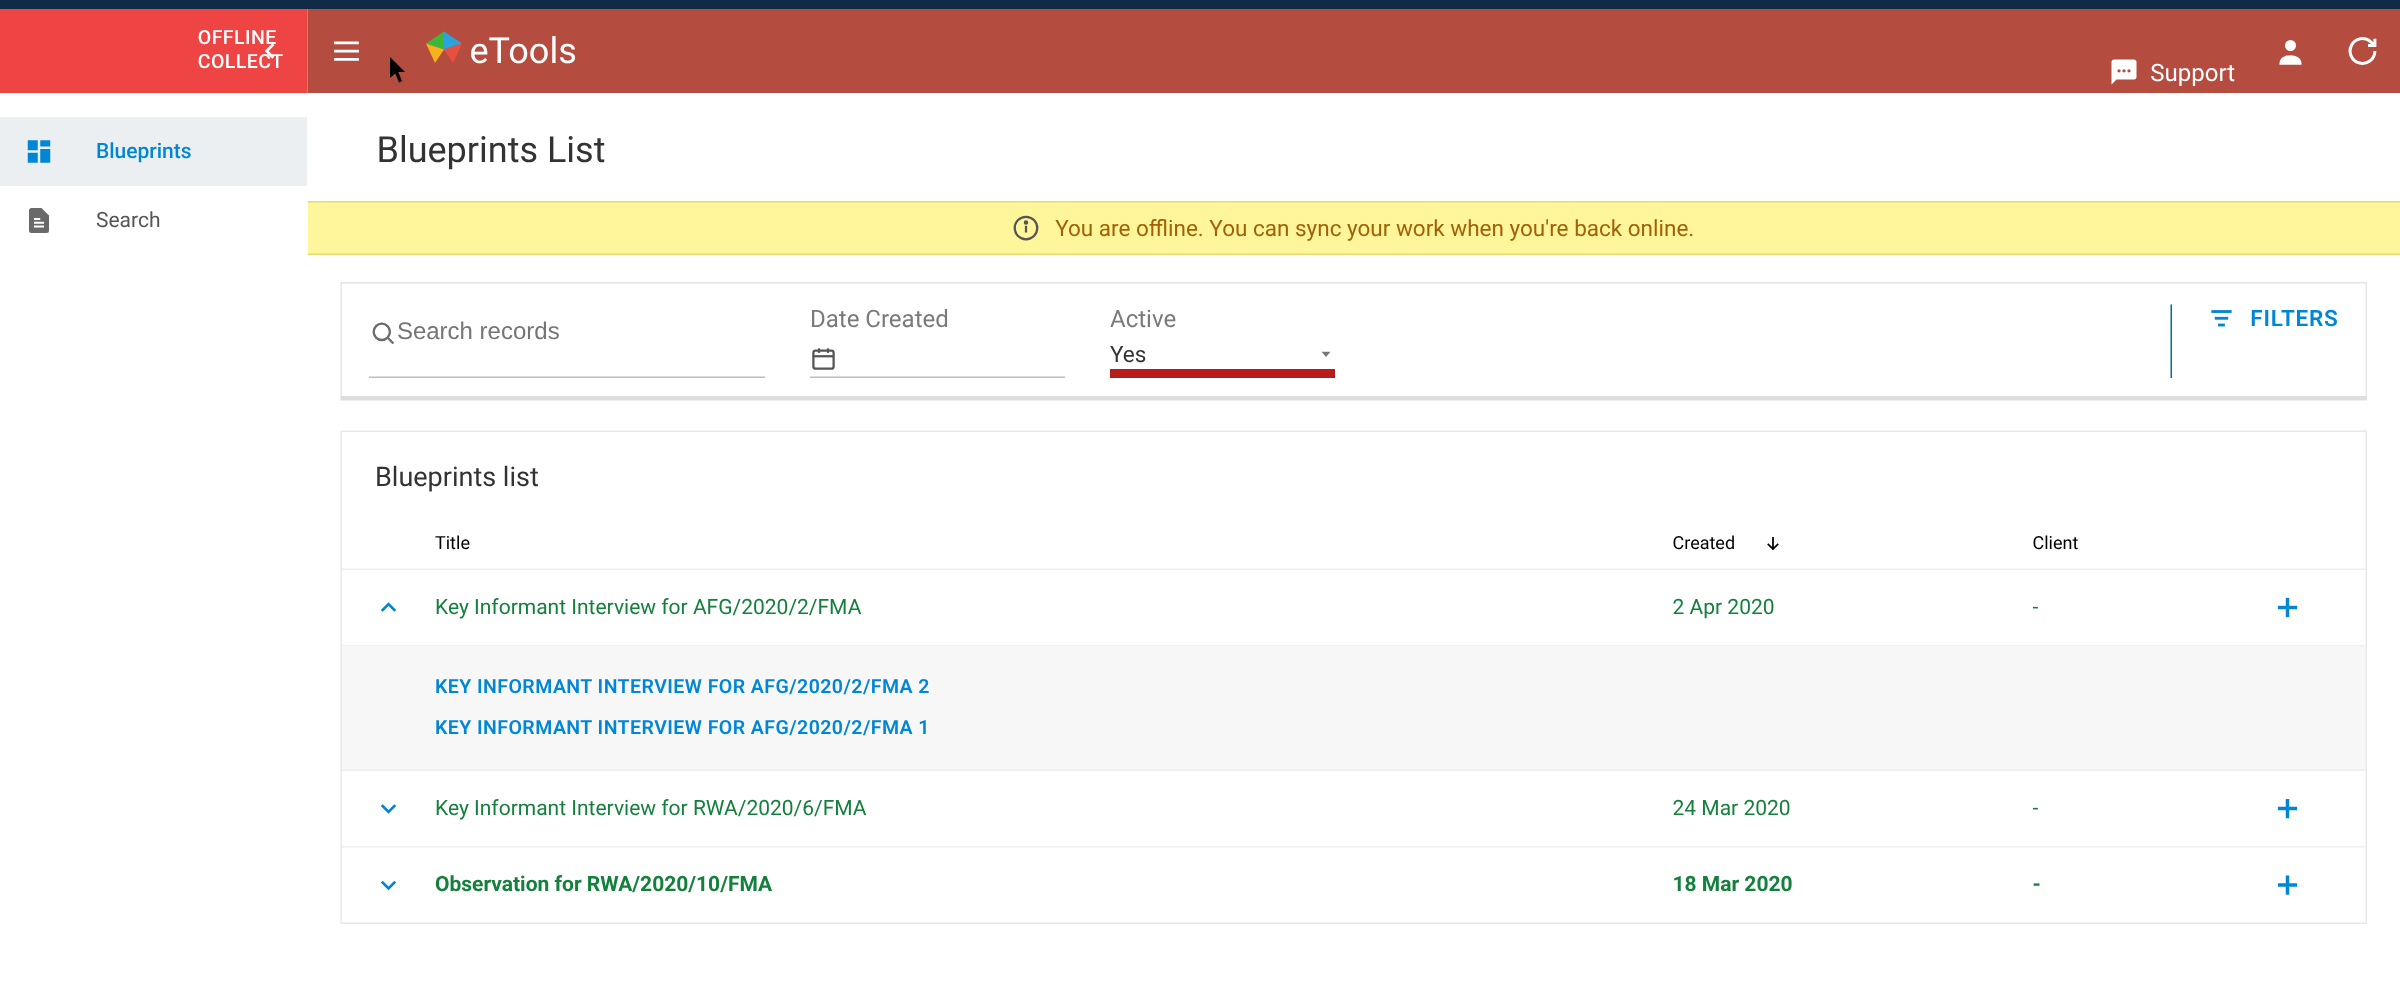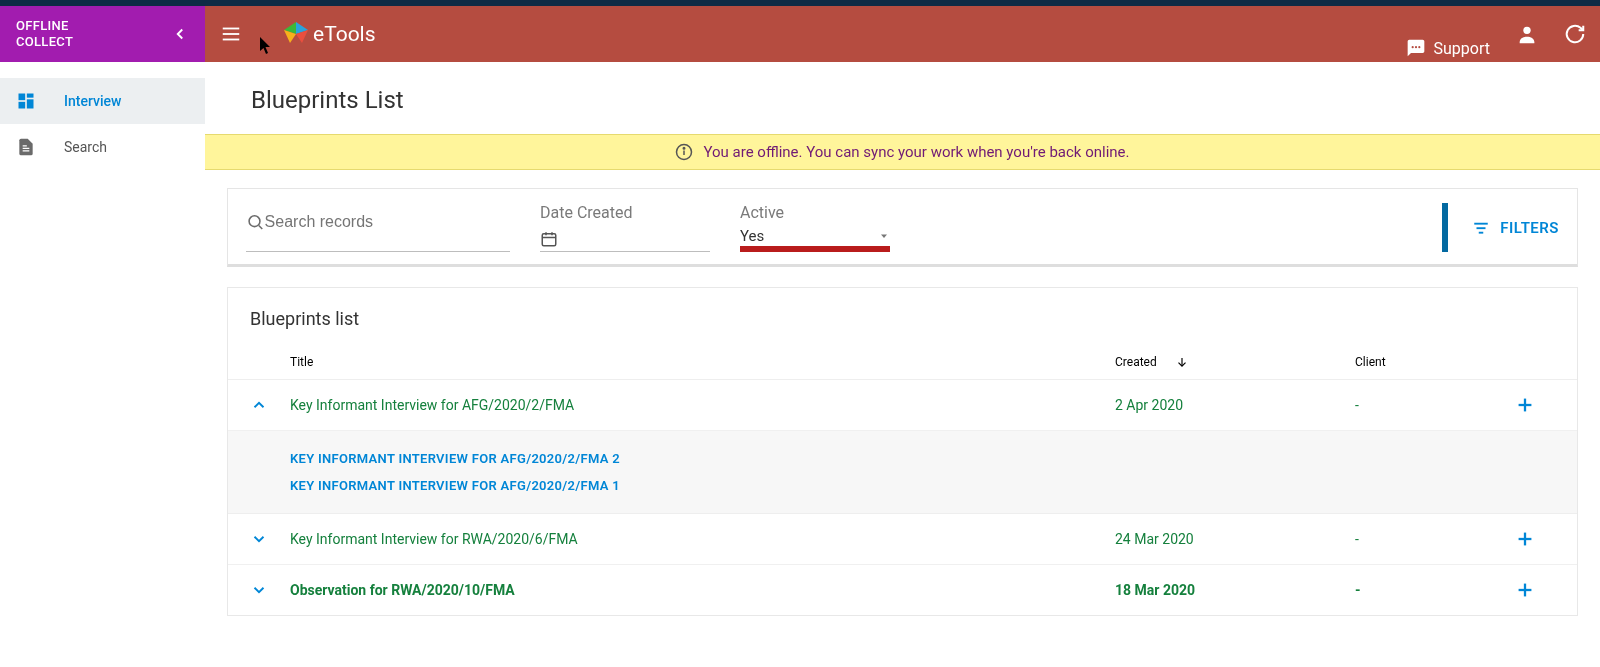--- a/index.html
+++ b/index.html
@@ -1,53 +1,53 @@
 <!DOCTYPE html>
 <html><head>
 <meta charset="utf-8">
 <style>
 * { box-sizing: border-box; margin: 0; padding: 0; }
 body { font-family: -apple-system, BlinkMacSystemFont, "Segoe UI", Roboto, Arial, sans-serif; background: #fff; overflow: hidden; width: 1600px; height: 667px; }
 .topstrip { width: 1600px; height: 6px; background: #0f2b45; }
 .layout { display: flex; height: 661px; }
 .sidebar { width: 205px; background: #fff; display: flex; flex-direction: column; }
-.sb-head { height: 56px; background: #a21caf; color: #fff; display: flex; align-items: center; padding: 0 16px; position: relative; }
+.sb-head { height: 56px; background: #ef4444; color: #fff; display: flex; align-items: center; padding: 0 16px; position: relative; justify-content: flex-end; }
 .sb-head-title { font-size: 13px; font-weight: 500; line-height: 1.2; letter-spacing: 0.3px; }
 .sb-head-chevron { position: absolute; right: 16px; color: #fff; }
 .sb-nav { padding-top: 16px; }
 .sb-item { display: flex; align-items: center; height: 46px; padding: 0 16px; gap: 28px; font-size: 14px; color: #555; cursor: pointer; }
 .sb-item.active { background: #eceff1; color: #0086d6; font-weight: 500; }
 .sb-item.active .sb-icon { color: #0086d6; }
 .sb-icon { width: 20px; height: 20px; display: inline-flex; align-items: center; justify-content: center; color: #6a6a6a; }
 .main { flex: 1; display: flex; flex-direction: column; background: #fff; }
 .header { height: 56px; background: #b54c40; display: flex; align-items: center; padding: 0 14px; color: #fff; }
 .header-left { display: flex; align-items: center; gap: 18px; }
 .menu-btn { width: 24px; height: 24px; display: flex; align-items: center; justify-content: center; cursor: pointer; }
 .cursor-glyph { font-size: 14px; color:#000; margin-left:-2px; margin-right:-8px; align-self:flex-end; position:relative; top:8px;}
-.brand { display: flex; align-items: center; gap: 4px; font-size: 21px; font-weight: 400; }
+.brand { display: flex; align-items: flex-start; gap: 4px; font-size: 24px; font-weight: 400; }
 .brand-logo { width: 26px; height: 26px; position: relative; }
 .header-right { margin-left: auto; display: flex; align-items: center; gap: 26px; }
 .support { display: flex; align-items: center; gap: 8px; font-size: 16px; cursor:pointer;margin-top:28px; }
 .hr-icon { width: 22px; height: 22px; display:flex; align-items:center; justify-content:center; cursor:pointer; }
 .content { flex: 1; background: #fff; overflow-y: auto; }
 .page-title-wrap { padding: 24px 0 20px 46px; }
 .page-title { font-size: 24px; font-weight: 400; color: #333; }
-.banner { background: #fff59b; border-top:1px solid #e6da6f; border-bottom:1px solid #e6da6f; height: 36px; display: flex; align-items: center; justify-content: center; gap: 10px; font-size: 15px; color: #701a75; }
+.banner { background: #fff59b; border-top:1px solid #e6da6f; border-bottom:1px solid #e6da6f; height: 36px; display: flex; align-items: center; justify-content: center; gap: 10px; font-size: 15px; color: #a16207; }
 .banner-icon { width:18px; height:18px; display:inline-flex; align-items:center; justify-content:center; color:#555;}
 .filter-card { margin: 18px 22px 0 22px; background: #fff; border:1px solid #e5e5e5; border-bottom:3px solid #dedede; display:flex; align-items:flex-end; padding: 14px 18px 12px 18px; gap: 30px; }
 .search-wrap { display:flex; align-items:center; border-bottom:1px solid #bdbdbd; width: 264px; padding-bottom:19px; }
 .search-wrap svg{ color:#6b6b6b;}
 .search-input { border:none; outline:none; font-size:16px; color:#333; width:100%; background:transparent;}
 .field { display:flex; flex-direction:column; }
 .field-label { font-size:16px; color:#7a7a7a; margin-bottom:4px;}
 .date-field { border-bottom:1px solid #bdbdbd; width:170px; height:26px; display:flex; align-items:center;}
 .date-field svg{ color:#555;}
 .select-field { border-bottom:6px solid #b91c1c; width:150px; height:26px; display:flex; align-items:center; justify-content:space-between; font-size:15px; color:#333;}
 .select-field svg{ color:#777;}
-.filters-btn-wrap { margin-left:auto; border-left:6px solid #0369a1; align-self:stretch; display:flex; align-items:center; padding-left:24px;}
+.filters-btn-wrap { margin-left:auto; border-left:1px solid #0369a1; align-self:stretch; display:flex; align-items:flex-start; padding-left:24px;}
 .filters-btn { display:flex; align-items:center; gap:10px; color:#0086d6; font-weight:600; font-size:15px; letter-spacing:0.5px; cursor:pointer;}
 .list-card { margin: 20px 22px 0 22px; background:#fff; border:1px solid #e8e8e8; }
 .list-card-title { padding: 20px 22px 16px 22px; font-size:18px; color:#333; font-weight:400;}
 .tbl-head { display:flex; padding: 10px 22px; font-size:12px; color:#000000; border-bottom:1px solid #eee;}
 .col-exp { width:40px;}
 .col-title { flex:1; }
 .col-created { width:240px; display:flex; align-items:center; gap:18px;}
 .col-client { width:140px;}
 .col-act { width:60px; text-align:center;}
 .row { display:flex; align-items:center; padding: 14px 22px; font-size:14px; color:#15803d; border-bottom:1px solid #f0f0f0;}
@@ -78,21 +78,21 @@
     <nav class="sb-nav">
       <div class="sb-item active">
         <span class="sb-icon">
           <svg width="20" height="20" viewBox="0 0 24 24" fill="currentColor">
               <rect x="3" y="3" width="8" height="8"></rect>
               <rect x="13" y="3" width="8" height="5"></rect>
               <rect x="13" y="10" width="8" height="11"></rect>
               <rect x="3" y="13" width="8" height="8"></rect>
             </svg>
         </span>
-        <span>Interview</span>
+        <span>Blueprints</span>
       </div>
       <div class="sb-item">
         <span class="sb-icon">
           <svg width="20" height="20" viewBox="0 0 24 24" fill="currentColor">
               <path d="M14 2H6a2 2 0 0 0-2 2v16a2 2 0 0 0 2 2h12a2 2 0 0 0 2-2V8l-6-6z"></path>
               <path fill="#fff" d="M8 13h8v1.5H8zM8 16h8v1.5H8zM8 10h5v1.5H8z"></path>
             </svg>
         </span>
         <span>Search</span>
       </div>

